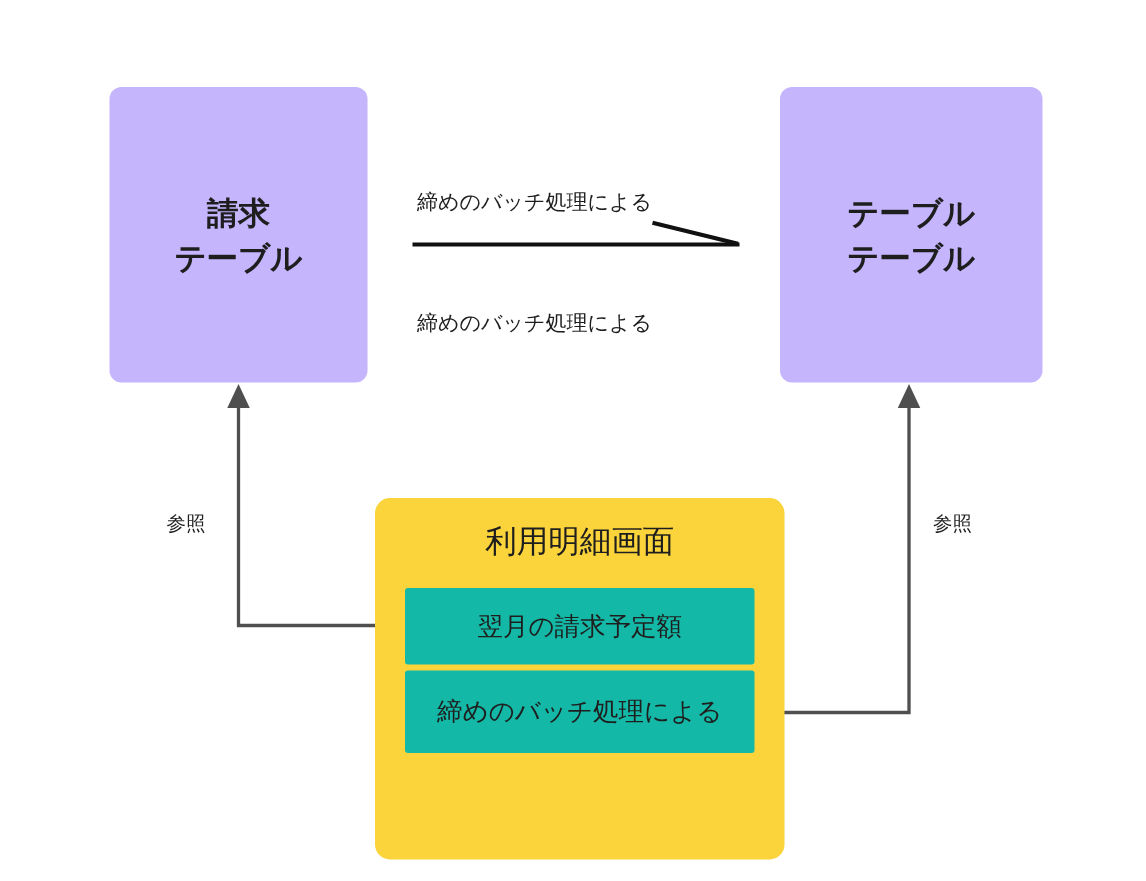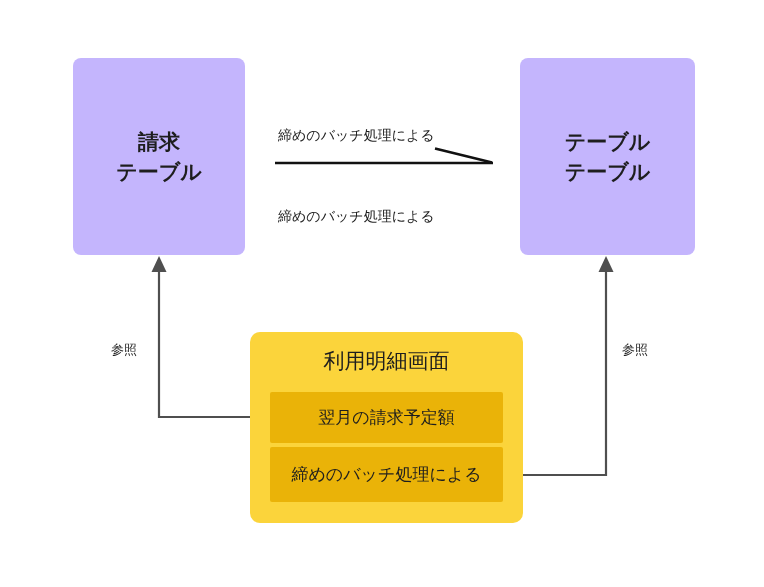--- a/index.html
+++ b/index.html
@@ -28,38 +28,38 @@
     line-height: 30px;
     font-weight: bold;
   }
   .node-billing   { left: 73px;  top: 58px; width: 172px; height: 197px; }
   .node-confirmed { left: 520px; top: 58px; width: 175px; height: 197px; }
   .screen-box {
     position: absolute;
     left: 250px;
     top: 332px;
     width: 273px;
-    height: 191px;
+    height: 241px;
     background: #fbd43b;
     border-radius: 10px;
   }
   .screen-title {
     position: absolute;
     top: 15px;
     left: 0;
     width: 100%;
     text-align: center;
     font-size: 21px;
     line-height: 29px;
   }
   .screen-row {
     position: absolute;
     left: 20px;
     width: 233px;
-    background: #eab308;
+    background: #14b8a6;
     border-radius: 2px;
     display: flex;
     align-items: center;
     justify-content: center;
     text-align: center;
     font-size: 17px;
   }
   .screen-row.row-0 { top: 60px;  height: 51px; }
   .screen-row.row-1 { top: 115px; height: 55px; }
   .edges-svg {

